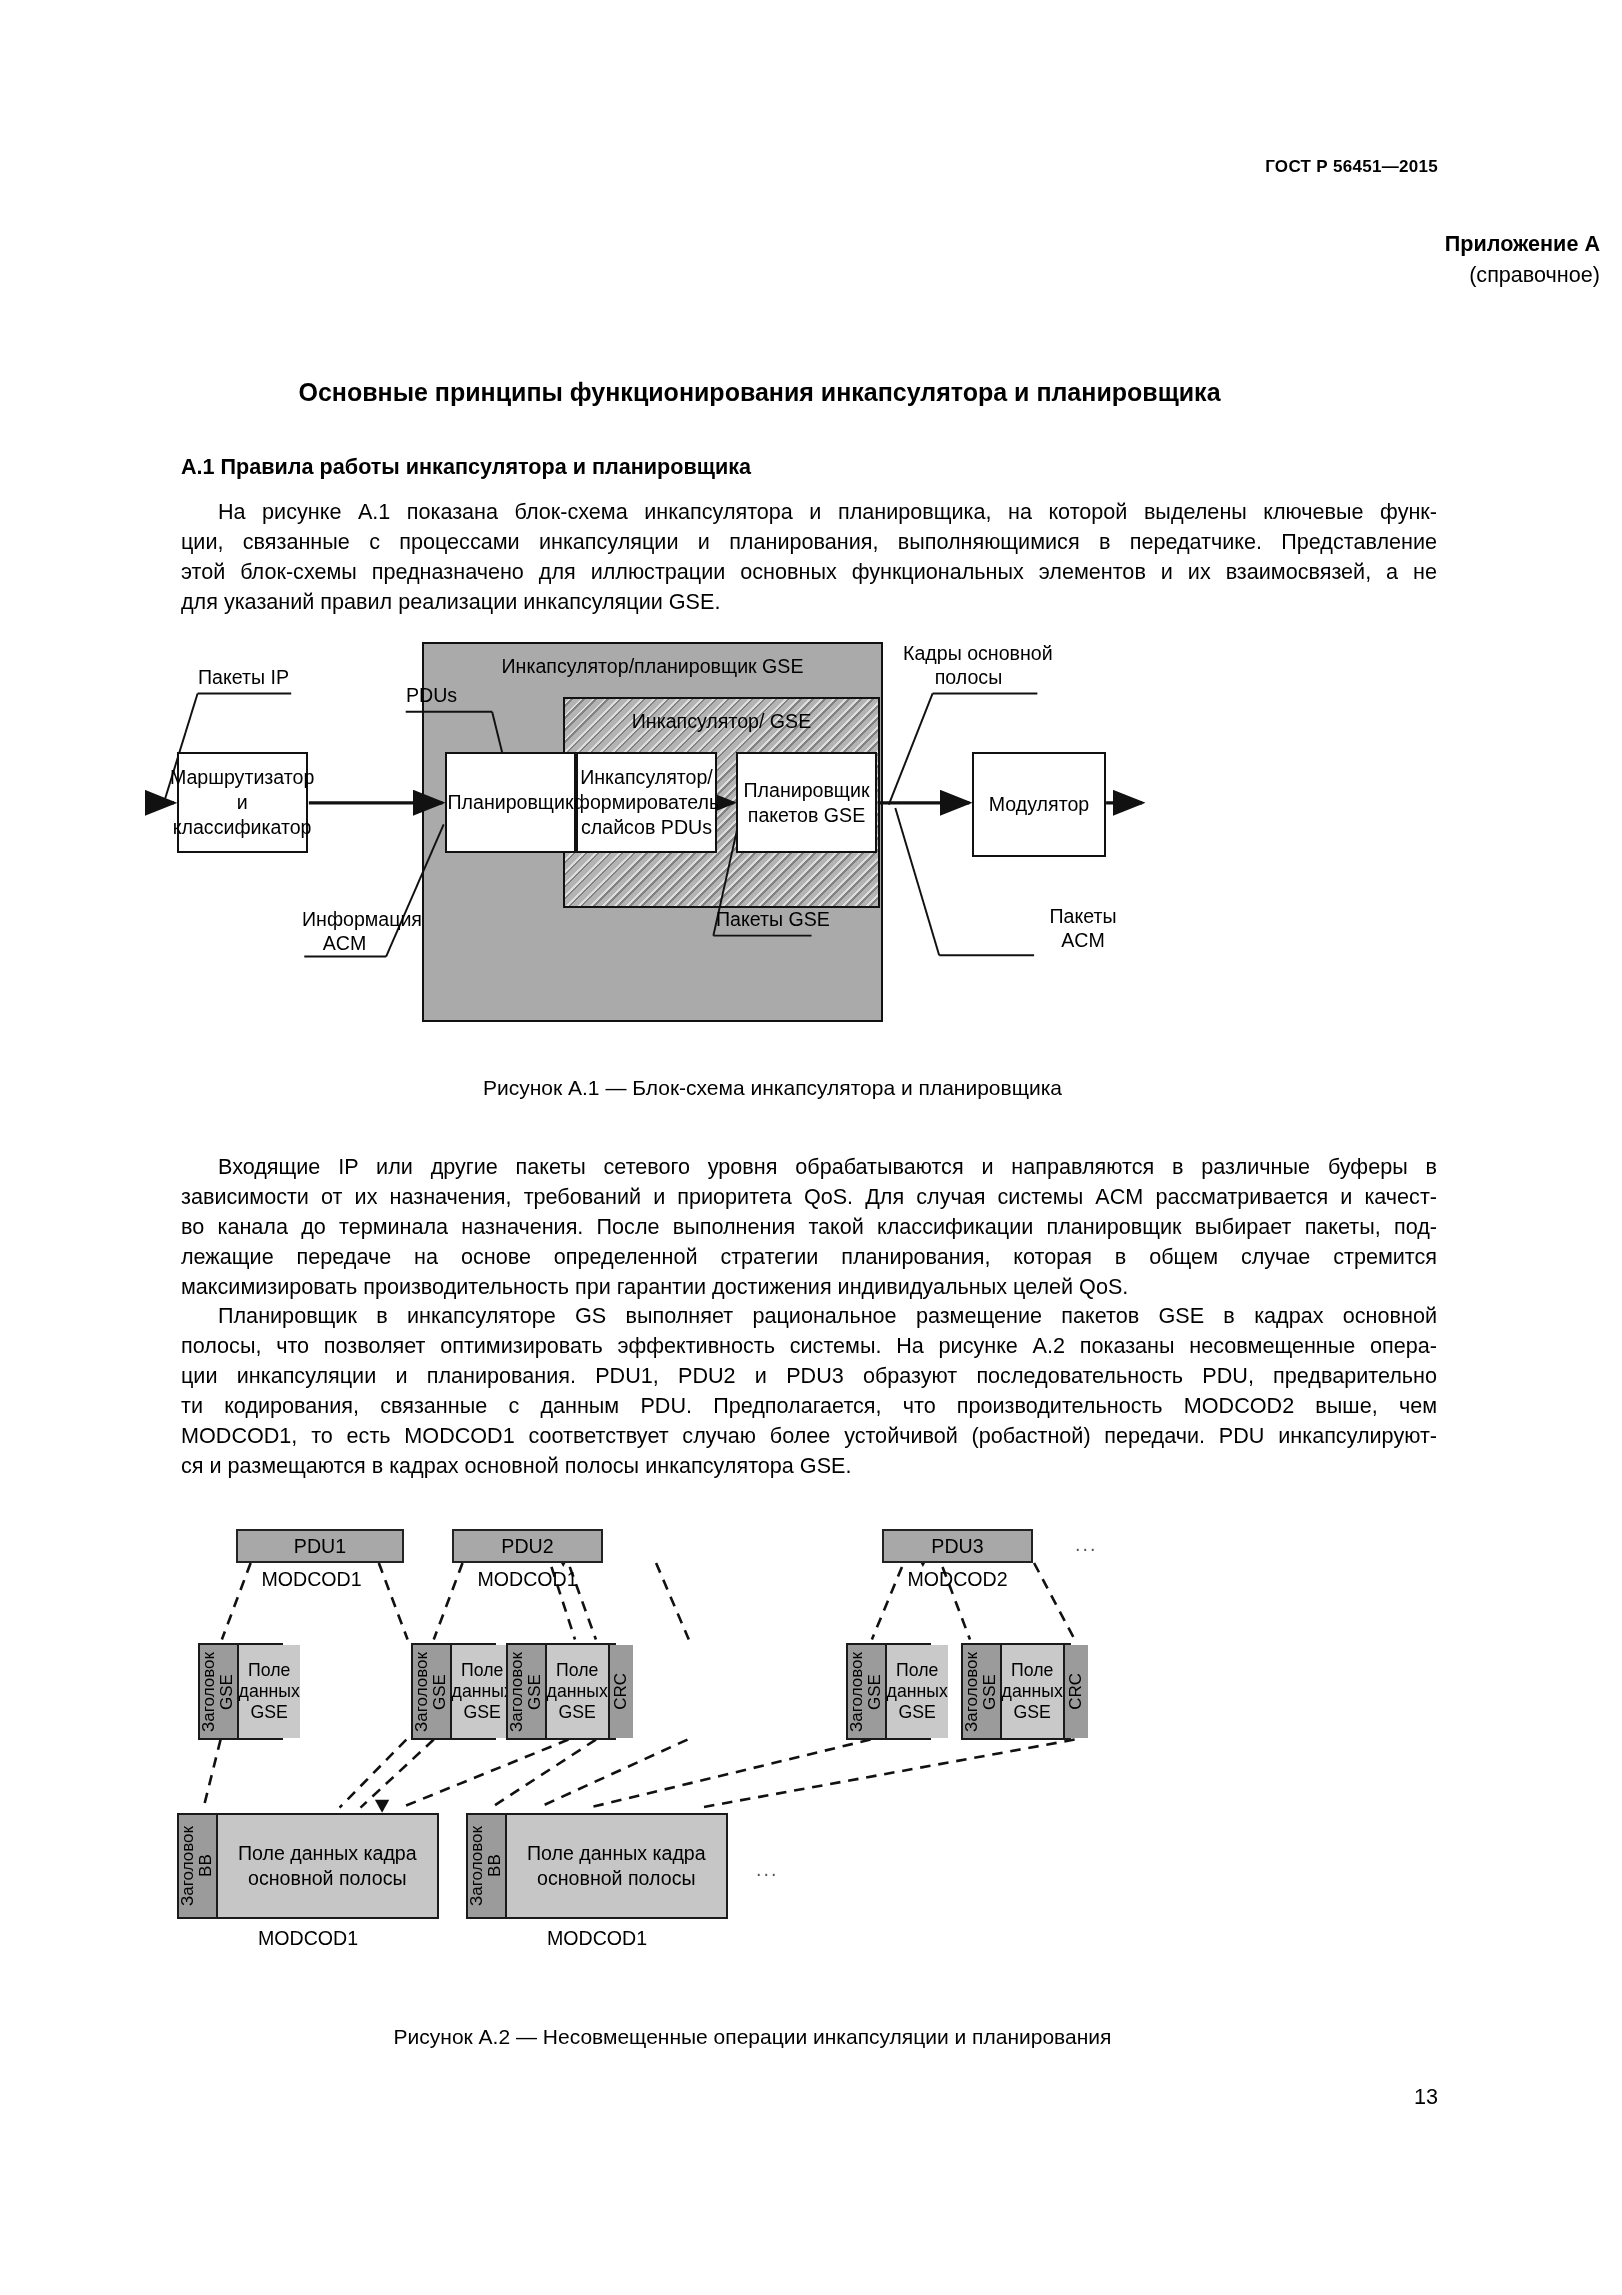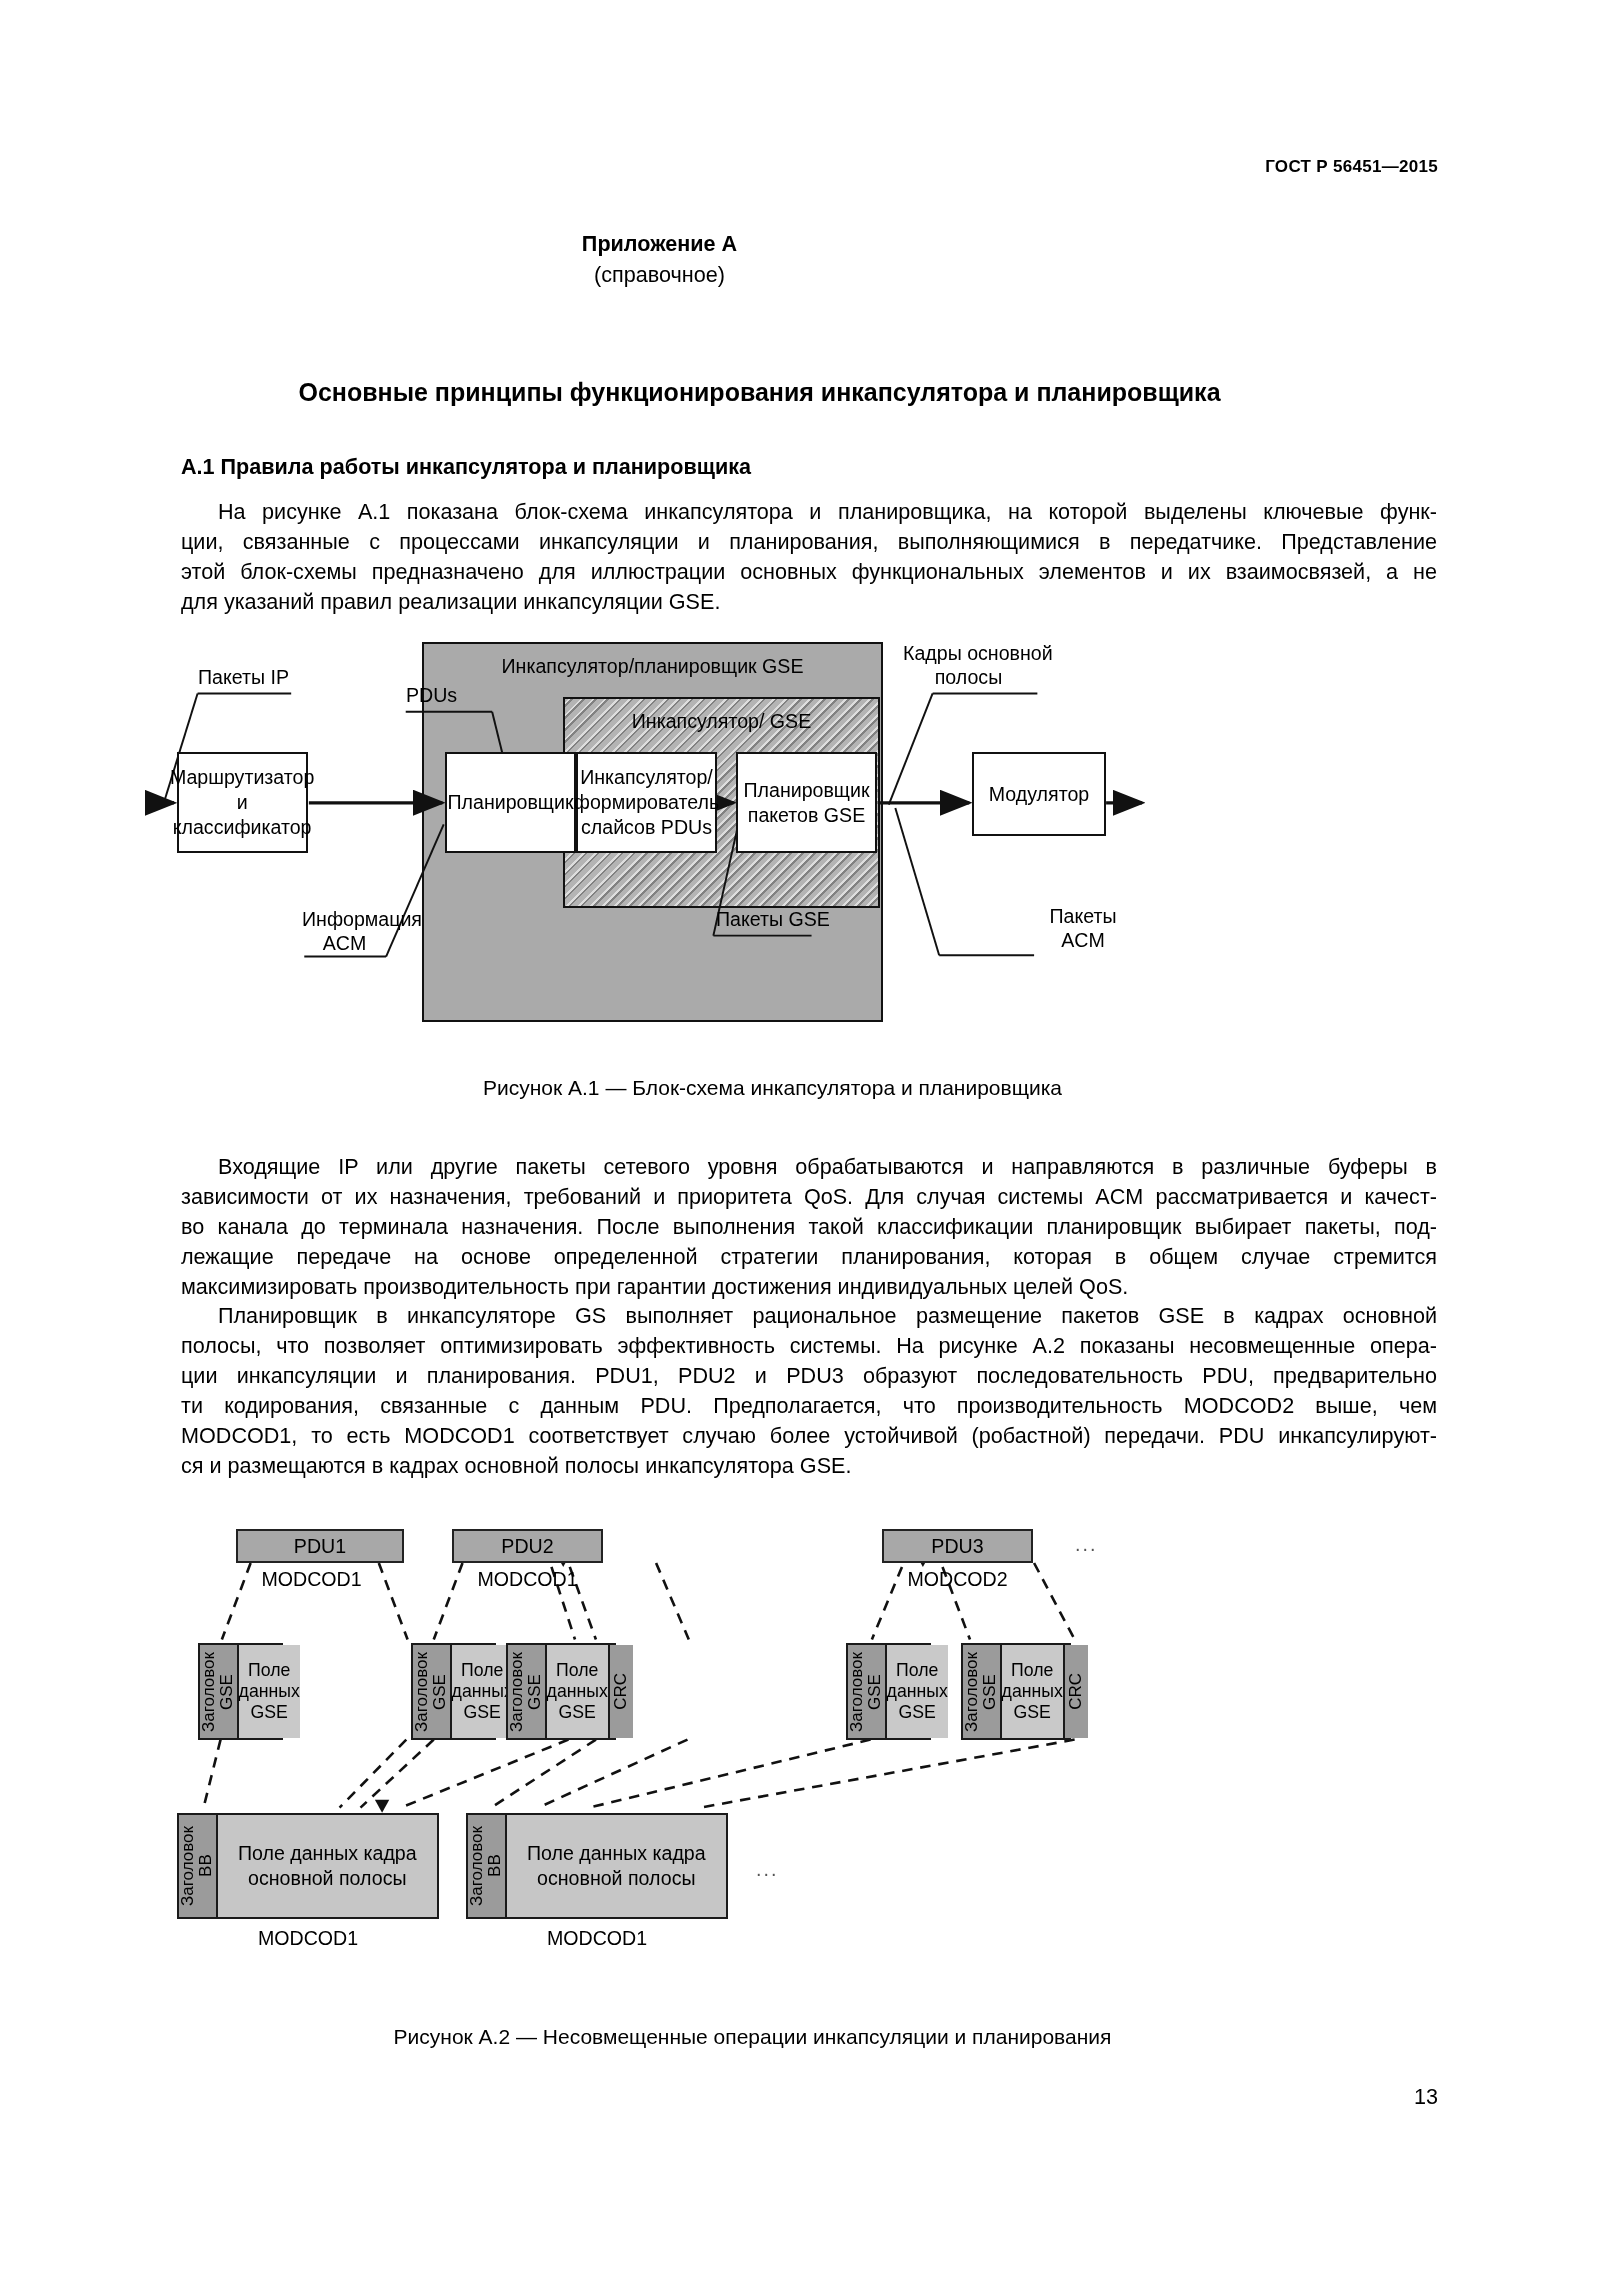--- a/index.html
+++ b/index.html
@@ -25,21 +25,21 @@
     font-weight: bold;
     letter-spacing: 0.3px;
   }
 
   
   .appendix-block {
     position: absolute;
     top: 228px;
     left: 0;
     width: 1600px;
-    text-align: center;
+    text-align: right;
   }
   .appendix-line {
     font-size: 21.6px;
     font-weight: bold;
     line-height: 31px;
     margin-left: -281px;
   }
   .appendix-sub {
     font-weight: normal;
   }
@@ -162,21 +162,21 @@
     justify-content: center;
     text-align: center;
     font-size: 19.6px;
     line-height: 25px;
     padding: 2.6px;
   }
   #fig-a1 .box-router   { left: 19.6px;  top: 124px; width: 131px; height: 101px; }
   #fig-a1 .box-sched    { left: 288px; top: 124px; width: 131px; height: 101px; }
   #fig-a1 .box-encaps   { left: 419px; top: 124px; width: 141px; height: 101px; }
   #fig-a1 .box-gsesched { left: 579px; top: 124px; width: 141px; height: 101px; }
-  #fig-a1 .box-mod      { left: 815px;top: 124px; width: 134px; height: 84px; justify-content: center; }
+  #fig-a1 .box-mod      { left: 815px;top: 124px; width: 134px; height: 105px; justify-content: center; }
 
   #fig-a1 .flab {
     position: absolute;
     font-size: 19.6px;
     line-height: 23.6px;
     text-align: center;
     white-space: nowrap;
   }
 
   #fig-a1 svg { position: absolute; left: 0; top: 0; overflow: visible; }

